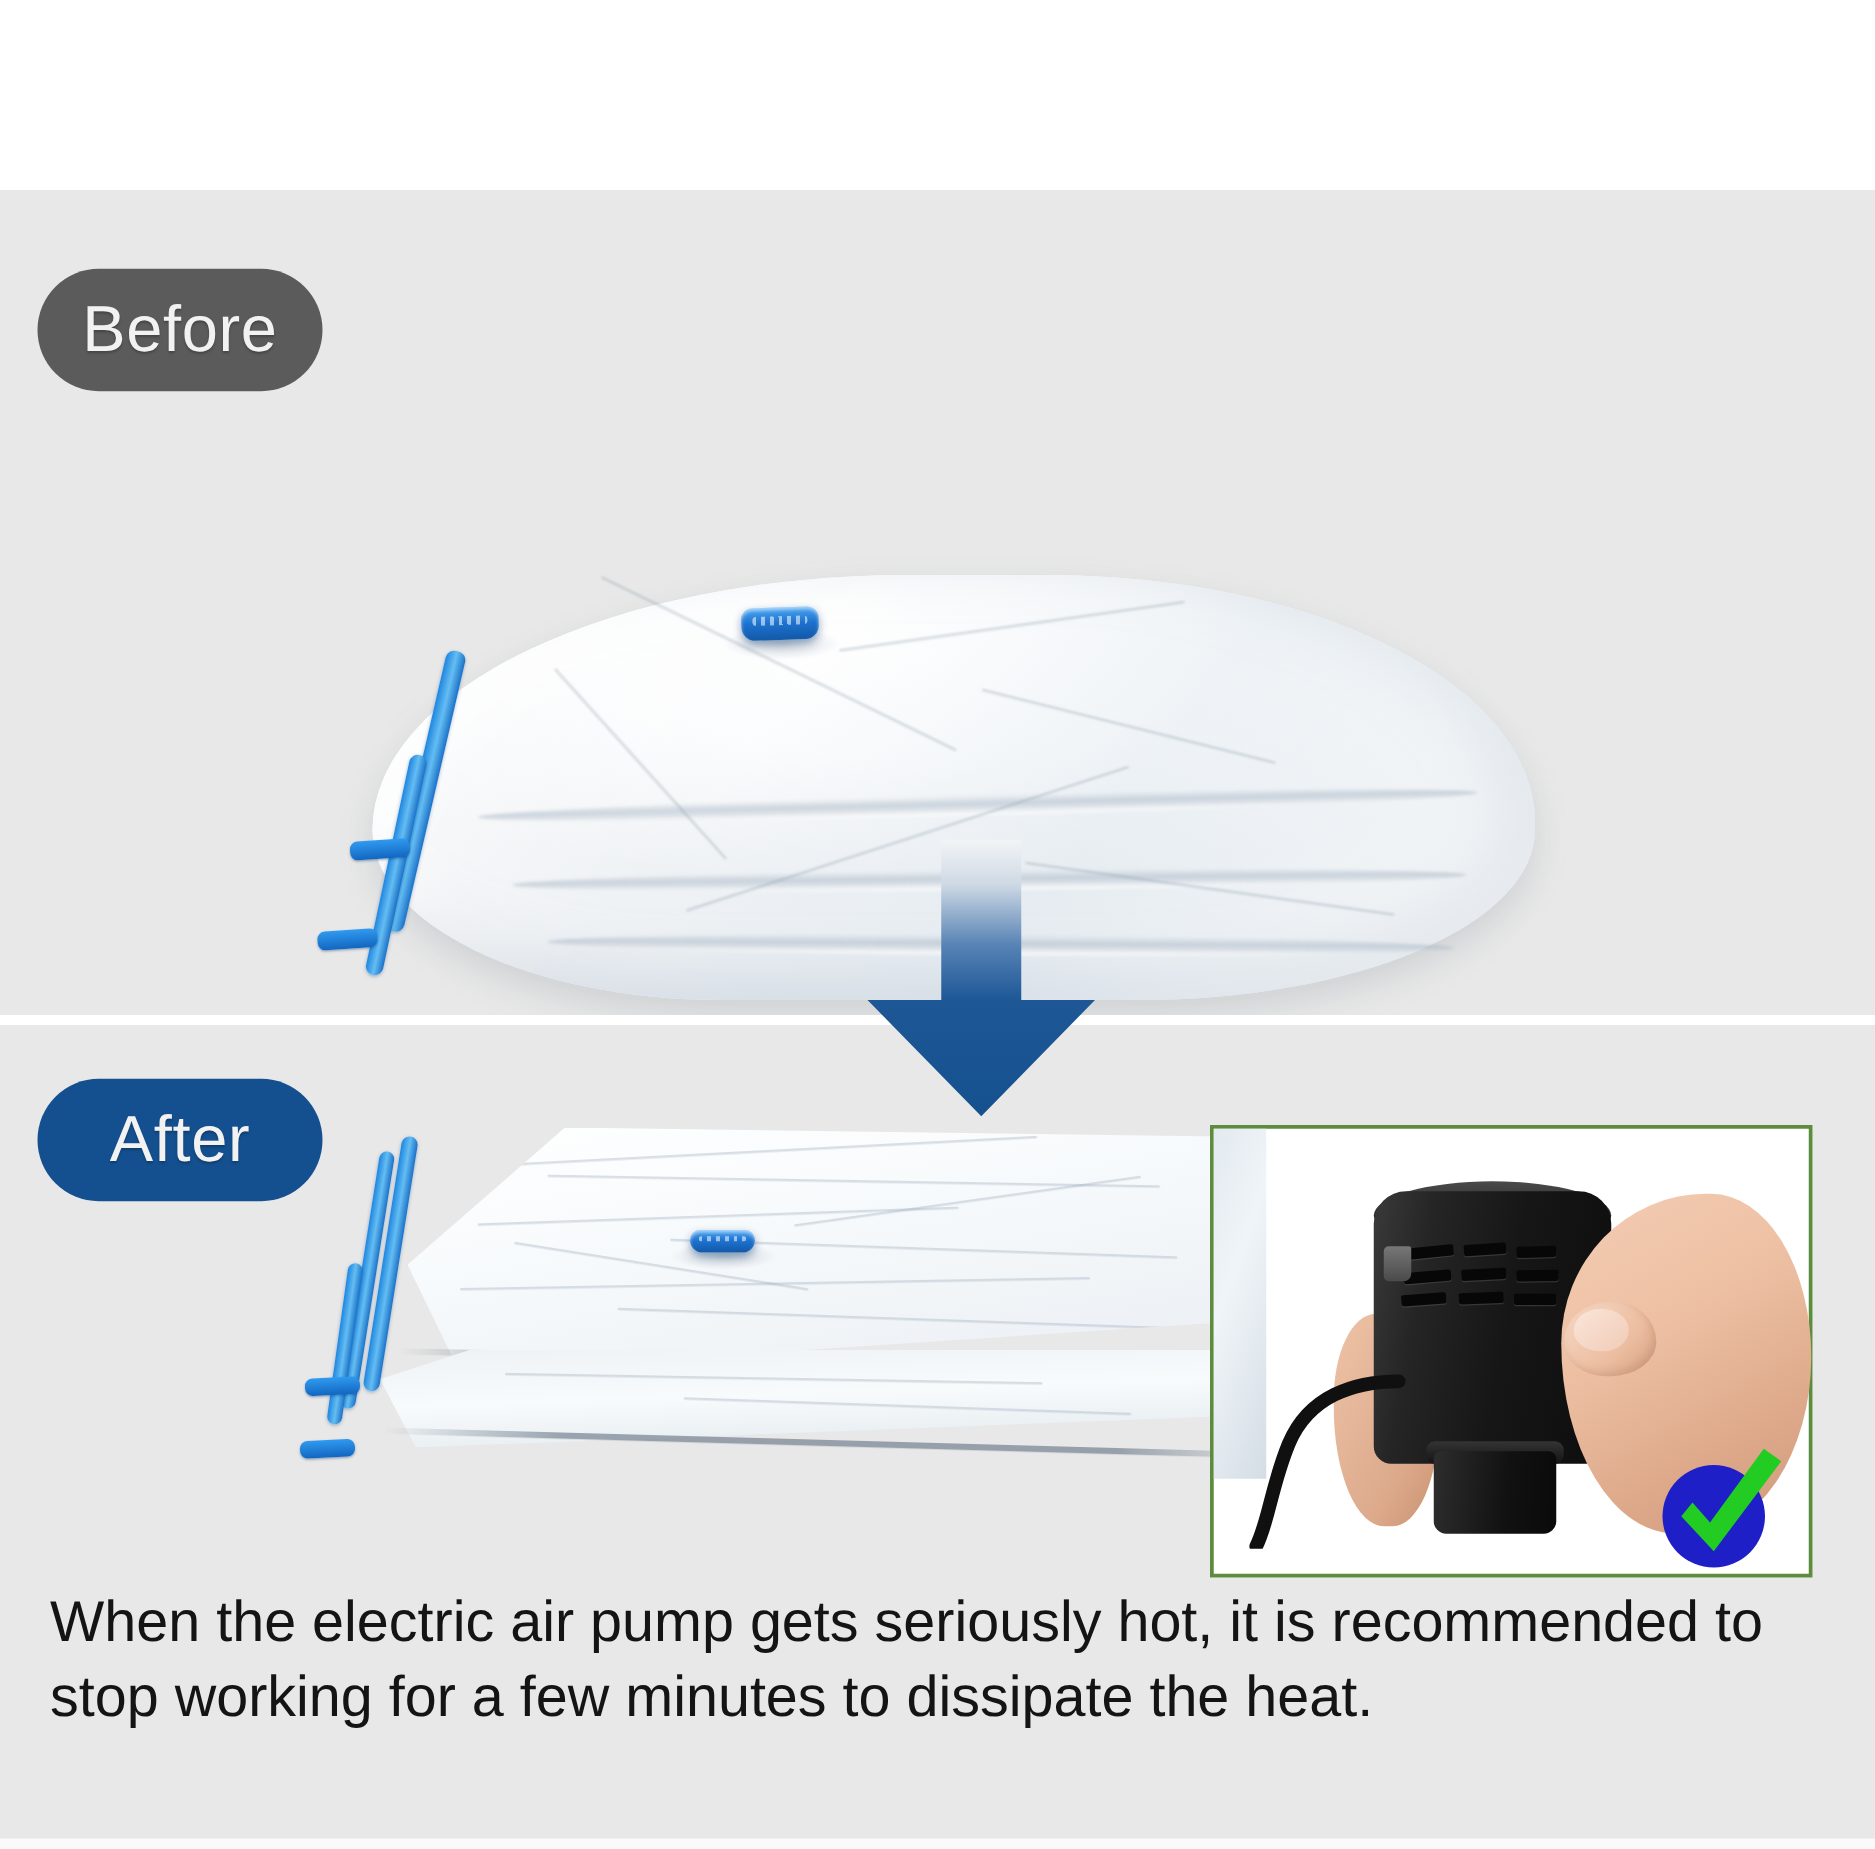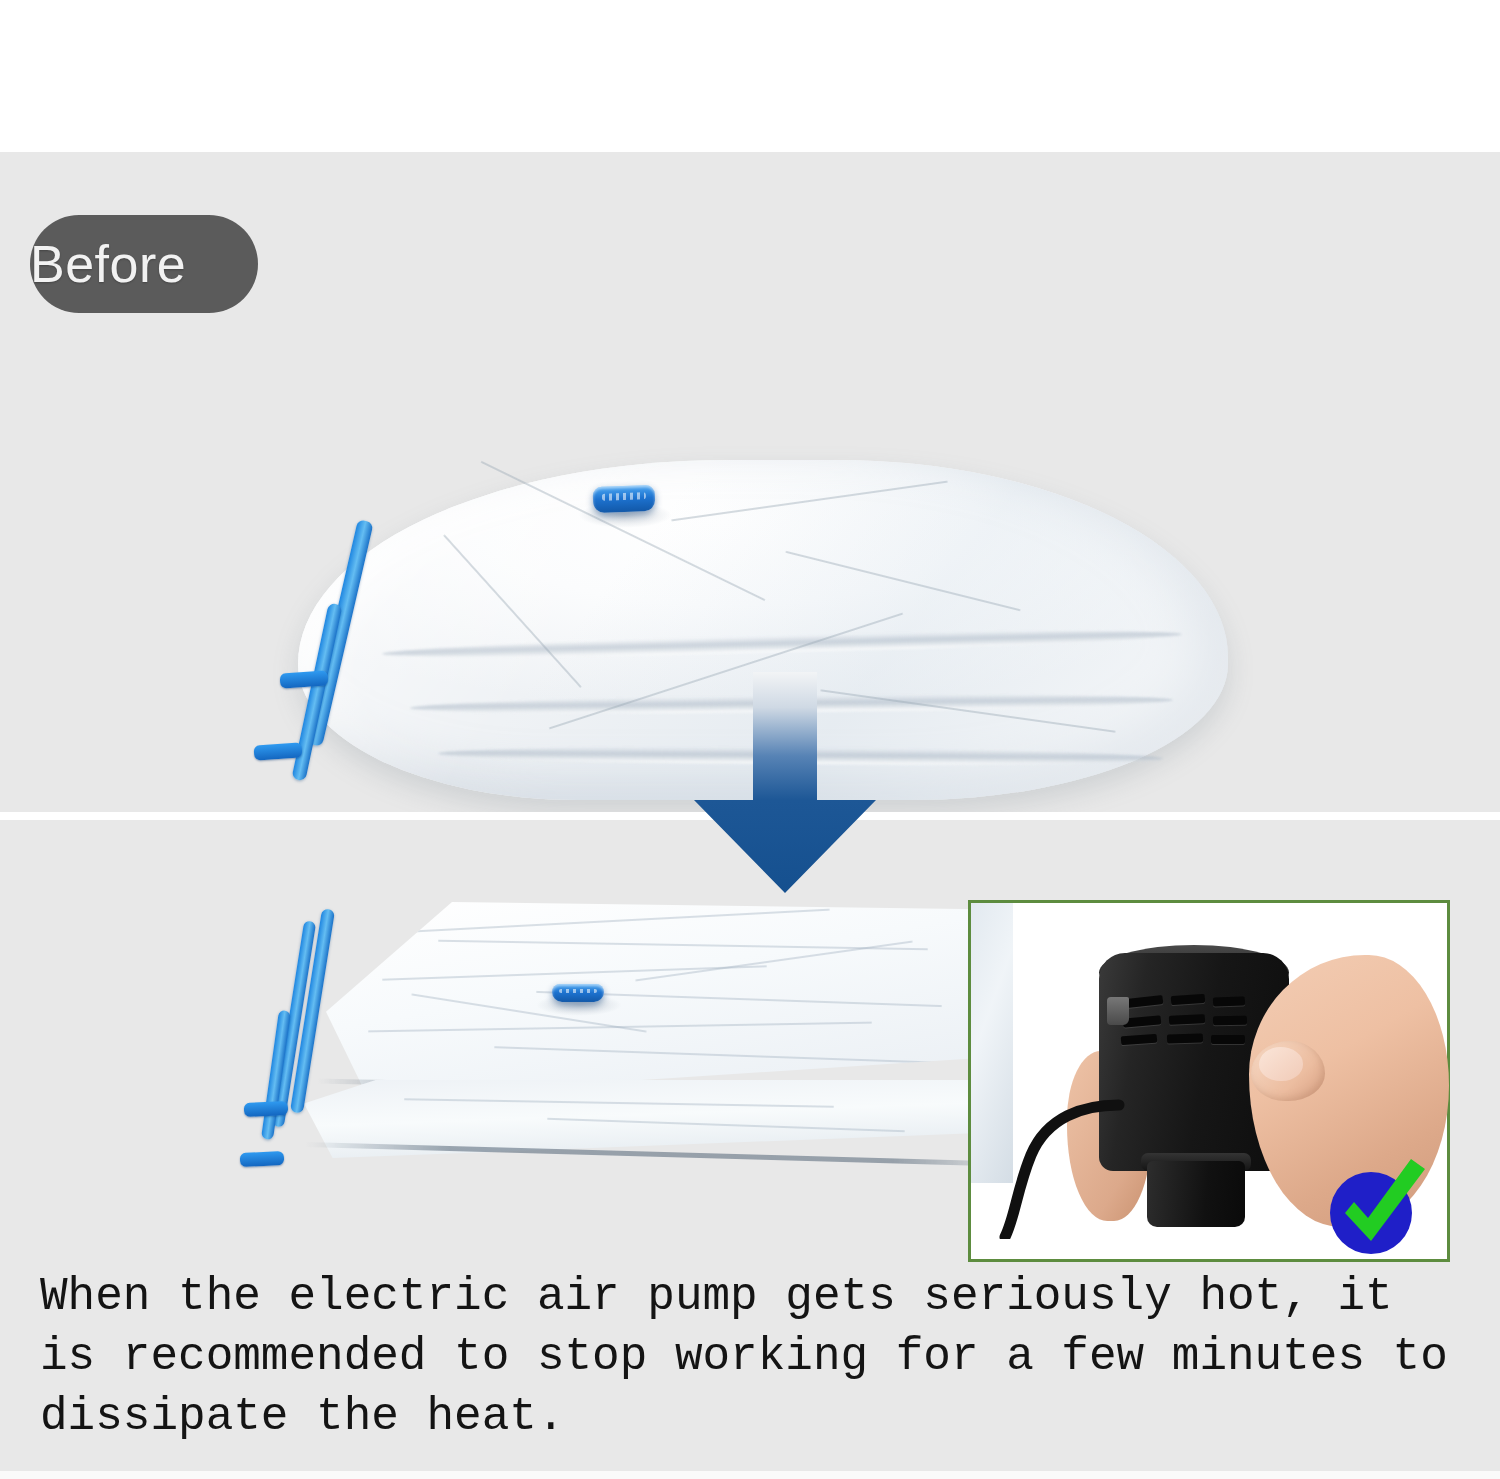--- a/index.html
+++ b/index.html
@@ -33,21 +33,21 @@
   .panel{
     position:absolute; left:0; width:1500px;
     background:#e8e8e8; overflow:hidden;
   }
   #panel-before{ top:152px; height:660px; }
   #panel-after { top:820px; height:651px; }
   .bottom-strip{ position:absolute; left:0; top:1471px; width:1500px; height:8px; background:#fafafa; }
 
   
   .badge{
-    position:absolute; display:flex; align-items:center; justify-content:flex-start;
+    position:absolute; display:flex; align-items:center; justify-content:center;
     color:#f2f2f2; border-radius:60px;
     font-size:52px; letter-spacing:0.5px;
     text-shadow:0 1px 2px rgba(0,0,0,.25);
   }
   #badge-before{ left:30px; top:215px; width:228px; height:98px; background:#5b5b5b; }
   #badge-after { left:30px; top:863px; width:228px; height:98px; background:#14508F; }
 
   
   .before-art{ position:absolute; left:248px; top:300px; width:1010px; height:370px; }
   .bb-bag{
@@ -218,21 +218,21 @@
     opacity:.9;
   }
   .check-badge{ position:absolute; left:352px; top:252px; width:106px; height:104px; z-index:9; }
 
   
   .tip{
     position:absolute; left:40px; top:1258px; width:1430px; color:#141414;
     font-family:"Liberation Sans Narrow","Liberation Sans",sans-serif;
   }
   .tip-label{ font-size:52px; line-height:1.08; letter-spacing:.5px; }
-  .tip-body{ font-size:46px; line-height:1.30; margin-top:10px;font-family:Liberation Mono, monospace; }
+  .tip-body{ font-size:46px; line-height:1.30; margin-top:10px; }
 </style>
 </head>
 <body>
 
 <div class="page">
 
 
   <div class="panel" id="panel-before">
 
     <div class="before-art">
@@ -301,20 +301,23 @@
       <div class="zip" style="left:66px;top:18px;width:13px;height:206px;transform:rotate(9deg);"></div>
       <div class="zip" style="left:48px;top:30px;width:12px;height:208px;transform:rotate(9deg);"></div>
       <div class="zip" style="left:30px;top:120px;width:12px;height:130px;transform:rotate(8deg);"></div>
       <div class="zip-tab" style="left:4px;top:212px;width:44px;height:14px;transform:rotate(-3deg);"></div>
       <div class="zip-tab" style="left:0px;top:262px;width:44px;height:14px;transform:rotate(-3deg);"></div>
 
       <div class="valve-shadow" style="left:296px;top:104px;width:86px;height:22px;"></div>
       <div class="valve" style="left:312px;top:94px;width:52px;height:18px;"></div>
     </div>
 
+    <div class="badge" id="badge-after" style="top:43px;">
+      <span>After</span>
+    </div>
   </div>
 
   <div class="inset">
     <div class="bag-peek"></div>
 
     <div class="back-fingers"></div>
 
     <svg class="cord" viewBox="0 0 140 140">
       <path d="M132,6 C96,6 60,18 44,56 C30,90 28,118 18,138" stroke="#101010" stroke-width="11" fill="none" stroke-linecap="round"></path>
     </svg>

